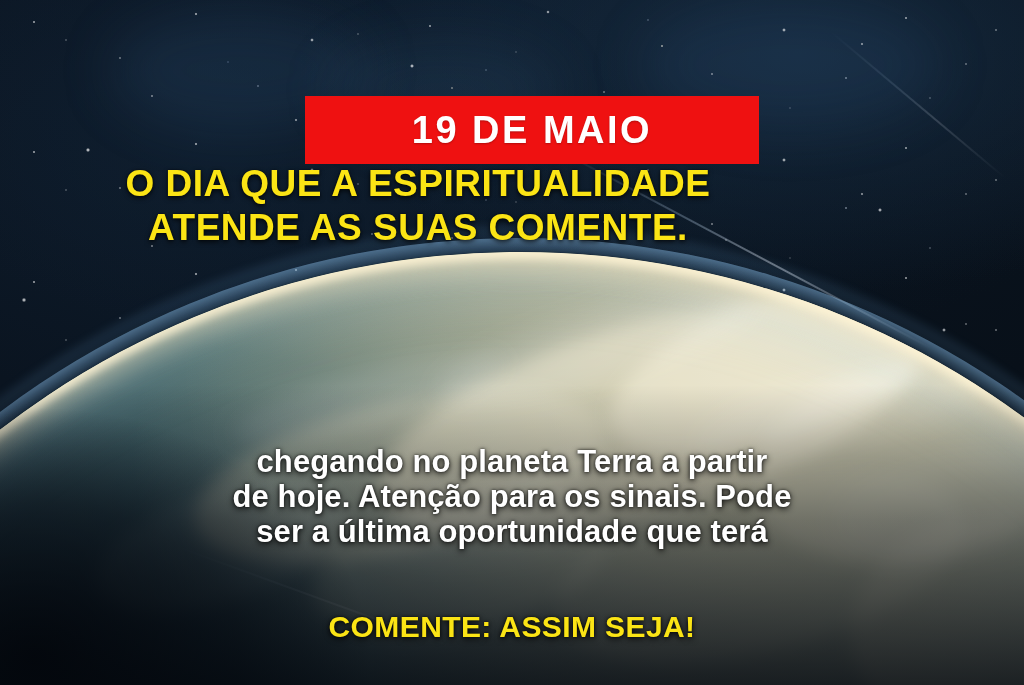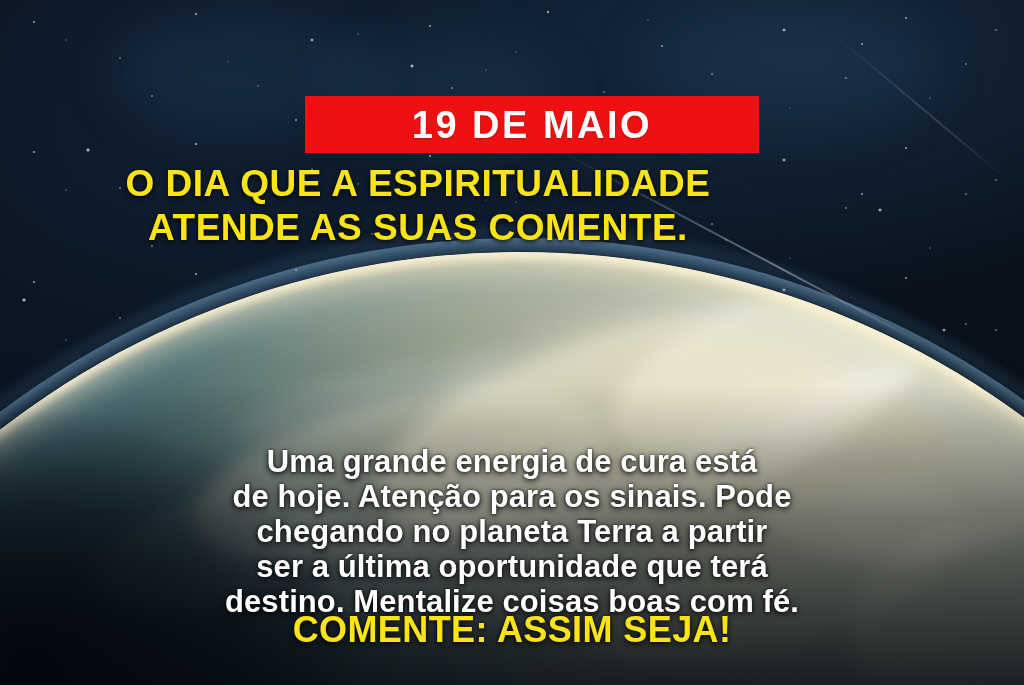--- a/index.html
+++ b/index.html
@@ -218,21 +218,21 @@
     position:absolute;
     inset:0;
     z-index:30;
   }
 
   .date-banner {
     position:absolute;
     left:305px;
     top:96px;
     width:454px;
-    height:57px;
+    height:68px;
     background:#ef1111;
     display:flex;
     align-items:center;
     justify-content:center;
   }
   .date-banner span {
     color:#ffffff;
     font-size:38px;
     font-weight:bold;
     letter-spacing:2.5px;
@@ -268,21 +268,21 @@
     text-shadow:0 2px 6px rgba(0,0,0,.88), 0 0 3px rgba(0,0,0,.7);
   }
   .body-copy .bc-line { display:block; white-space:nowrap; }
 
   .cta {
     position:absolute;
     left:0; top:610px;
     width:1024px;
     text-align:center;
     color:#fbe415;
-    font-size:36px;
+    font-size:30px;
     font-weight:bold;
     letter-spacing:.4px;
     line-height:1.1;
     white-space:nowrap;
     text-shadow:0 2px 6px rgba(0,0,0,.85), 0 0 3px rgba(0,0,0,.65);
   }
 </style>
 </head>
 <body>
 
@@ -334,23 +334,21 @@
     <div class="date-banner">
       <span>19 DE MAIO</span>
     </div>
 
     <div class="headline">
       <span class="hl-line">O DIA QUE A ESPIRITUALIDADE</span>
       <span class="hl-line">ATENDE AS SUAS COMENTE.</span>
     </div>
 
     <div class="body-copy">
-      <span class="bc-line">Uma grande energia de cura está</span>
+      <span class="bc-line">chegando no planeta Terra a partir</span>
       <span class="bc-line">de hoje. Atenção para os sinais. Pode</span>
-      <span class="bc-line">chegando no planeta Terra a partir</span>
       <span class="bc-line">ser a última oportunidade que terá</span>
-      <span class="bc-line">destino. Mentalize coisas boas com fé.</span>
     </div>
 
     <div class="cta">COMENTE: ASSIM SEJA!</div>
 
   </div>
 </div>
 
 </body></html>

